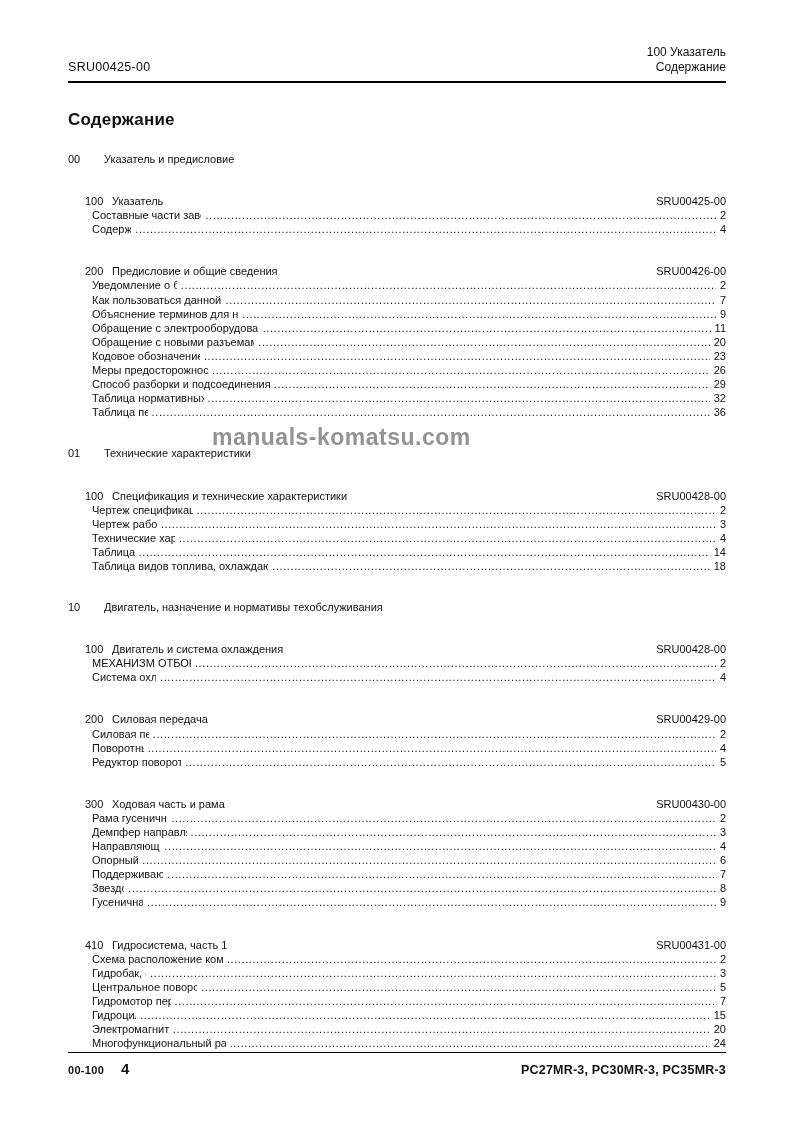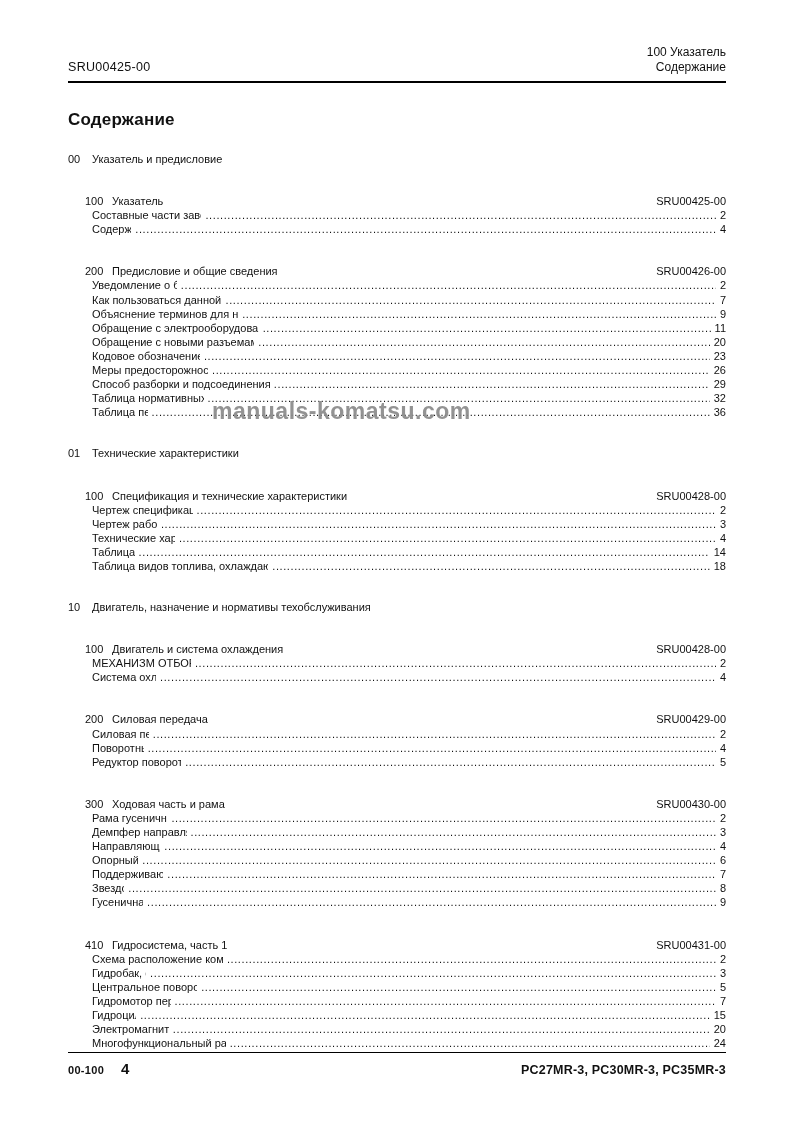--- a/index.html
+++ b/index.html
@@ -50,21 +50,21 @@
     letter-spacing: 0.2px;
   }
   
   .toc {
     margin-top: 22px;
     font-size: 11px;
     line-height: 14.1px;
   }
   .toc-section { margin-top: 27px; }
   .toc-section:first-child { margin-top: 0; }
-  .section-row { display: flex; }
+  .section-row { display: flex; gap: 12px; }
   .sec-code { width: 24px; flex: 0 0 24px; }
   .sec-title { white-space: nowrap; }
   .toc-subsection { margin-top: 28px; }
   .toc-subsection:first-of-type { margin-top: 0; }
   .sub-row {
     display: flex;
     padding-left: 17px;
     align-items: baseline;
   }
   .sub-code { width: 27px; flex: 0 0 27px; }
@@ -85,21 +85,21 @@
     letter-spacing: 0.6px;
   }
   .dots::after {
     content: "....................................................................................................................................................................................................................................................................";
   }
   .page-num { white-space: nowrap; }
   
   .watermark {
     position: absolute;
     left: 212px;
-    top: 398px;
+    top: 424px;
     font-size: 23px;
     font-weight: bold;
     color: #8a8a8a;
     opacity: 0.92;
     letter-spacing: 0.5px;
     z-index: 5;
     pointer-events: none;
   }
   
   .footer {

